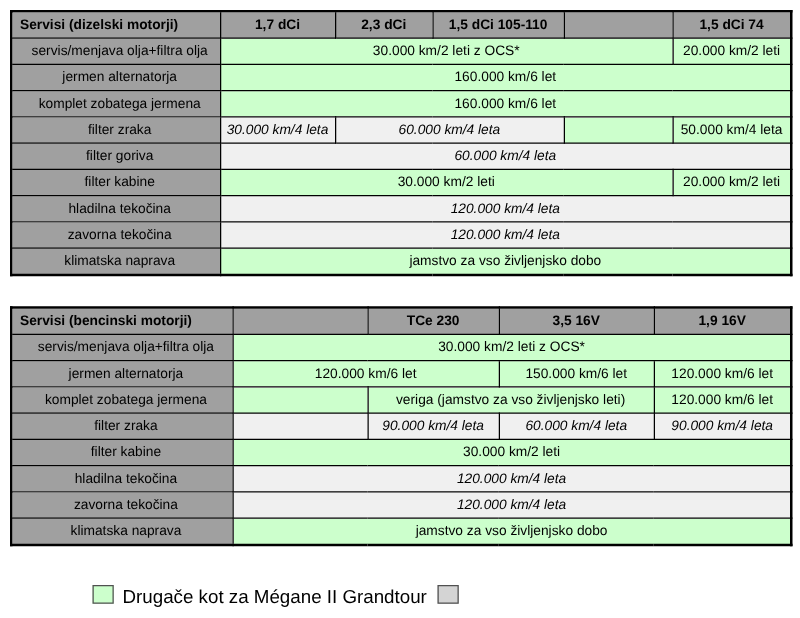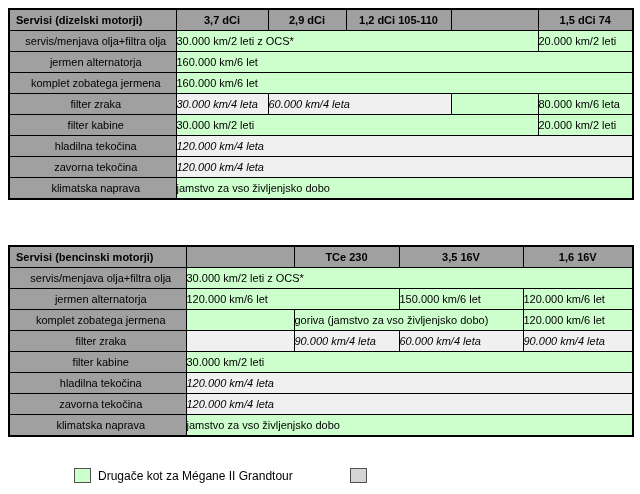--- a/index.html
+++ b/index.html
@@ -14,51 +14,51 @@
         font-family:"Liberation Sans",sans-serif;color:#000;}
   table.svc{position:absolute;left:8px;width:624px;border-collapse:collapse;
             table-layout:fixed;border:2px solid var(--border);}
   #diesel-table{top:8px;}
   #petrol-table{top:245px;}
   th,td{border:1px solid var(--border);height:20px;font-size:11px;
         padding:0;white-space:nowrap;overflow:hidden;}
   th{background:var(--gray);font-weight:bold;text-align:center;}
   th.title{text-align:left;padding-left:6px;margin-left:48px;}
   td.rowlabel{background:var(--gray);text-align:center;padding-left:6px;}
-  td.val{}
+  td.val{text-align:center;}
   td.green{background:var(--green);}
   td.light{background:var(--light);font-style:italic;}
   .legend{position:absolute;top:466px;left:0;width:640px;height:20px;}
   .box{position:absolute;top:2px;width:15px;height:13px;border:1px solid #505050;}
   .green-box{left:74px;background:var(--green);}
   .gray-box{left:350px;background:var(--lgray);}
-  .legend .lbl{position:absolute;top:3px;font-size:12px;}
+  .legend .lbl{position:absolute;top:3px;font-size:15px;}
   #legend-diff-label{left:98px;}
   #legend-same-label{left:418px;}
 </style>
 </head>
 <body>
 
 <div class="page">
 
   <table class="svc" id="diesel-table">
     <colgroup>
       <col style="width:167px">
         <col style="width:92px">
         <col style="width:78px">
       <col style="width:105px">
         <col style="width:87px">
         <col style="width:95px">
     </colgroup>
     <thead>
         <tr>
           <th class="title">Servisi (dizelski motorji)</th>
-          <th>3,7 dCi</th>
-          <th>2,9 dCi</th>
-          <th>1,2 dCi 105-110</th>
+          <th>1,7 dCi</th>
+          <th>2,3 dCi</th>
+          <th>1,5 dCi 105-110</th>
           <th></th>
           <th>1,5 dCi 74</th>
         </tr>
       </thead>
     <tbody>
         <tr>
           <td class="rowlabel">servis/menjava olja+filtra olja</td>
           <td colspan="4" class="val green">30.000 km/2 leti z OCS*</td>
           <td colspan="1" class="val green">20.000 km/2 leti</td>
         </tr>
@@ -68,21 +68,25 @@
         </tr>
         <tr>
           <td class="rowlabel">komplet zobatega jermena</td>
           <td colspan="5" class="val green">160.000 km/6 let</td>
         </tr>
         <tr>
           <td class="rowlabel">filter zraka</td>
           <td colspan="1" class="val light">30.000 km/4 leta</td>
           <td colspan="2" class="val light">60.000 km/4 leta</td>
           <td colspan="1" class="val green"></td>
-          <td colspan="1" class="val green">80.000 km/6 leta</td>
+          <td colspan="1" class="val green">50.000 km/4 leta</td>
+        </tr>
+        <tr>
+          <td class="rowlabel">filter goriva</td>
+          <td colspan="5" class="val light">60.000 km/4 leta</td>
         </tr>
         <tr>
           <td class="rowlabel">filter kabine</td>
           <td colspan="4" class="val green">30.000 km/2 leti</td>
           <td colspan="1" class="val green">20.000 km/2 leti</td>
         </tr>
         <tr>
           <td class="rowlabel">hladilna tekočina</td>
           <td colspan="5" class="val light">120.000 km/4 leta</td>
         </tr>
@@ -104,38 +108,38 @@
         <col style="width:105px">
       <col style="width:124px">
         <col style="width:110px">
     </colgroup>
     <thead>
         <tr>
           <th class="title">Servisi (bencinski motorji)</th>
           <th></th>
           <th>TCe 230</th>
           <th>3,5 16V</th>
-          <th>1,6 16V</th>
+          <th>1,9 16V</th>
         </tr>
       </thead>
     <tbody>
         <tr>
           <td class="rowlabel">servis/menjava olja+filtra olja</td>
           <td colspan="4" class="val green">30.000 km/2 leti z OCS*</td>
         </tr>
         <tr>
           <td class="rowlabel">jermen alternatorja</td>
           <td colspan="2" class="val green">120.000 km/6 let</td>
           <td colspan="1" class="val green">150.000 km/6 let</td>
           <td colspan="1" class="val green">120.000 km/6 let</td>
         </tr>
         <tr>
           <td class="rowlabel">komplet zobatega jermena</td>
           <td colspan="1" class="val green"></td>
-          <td colspan="2" class="val green">goriva (jamstvo za vso življenjsko dobo)</td>
+          <td colspan="2" class="val green">veriga (jamstvo za vso življenjsko leti)</td>
           <td colspan="1" class="val green">120.000 km/6 let</td>
         </tr>
         <tr>
           <td class="rowlabel">filter zraka</td>
           <td colspan="1" class="val light"></td>
           <td colspan="1" class="val light">90.000 km/4 leta</td>
           <td colspan="1" class="val light">60.000 km/4 leta</td>
           <td colspan="1" class="val light">90.000 km/4 leta</td>
         </tr>
         <tr>

